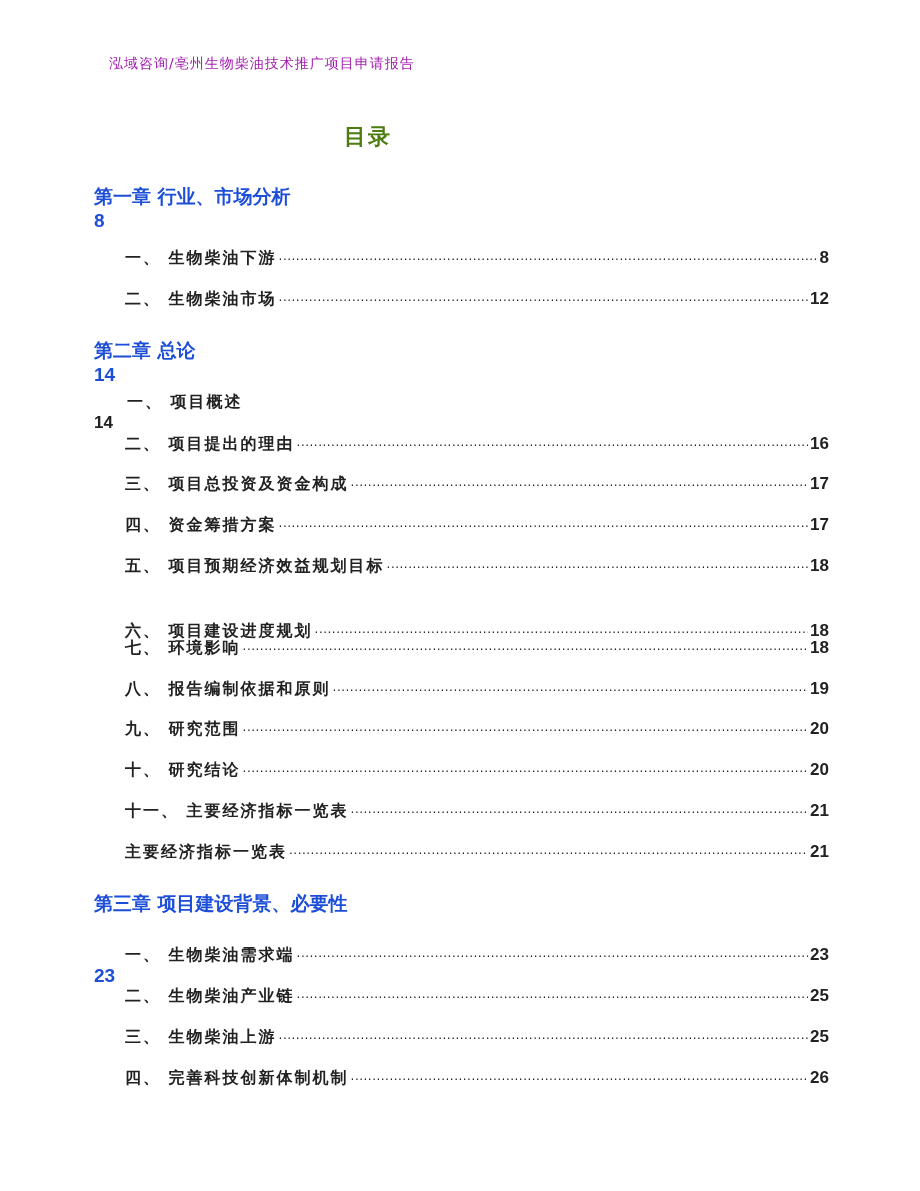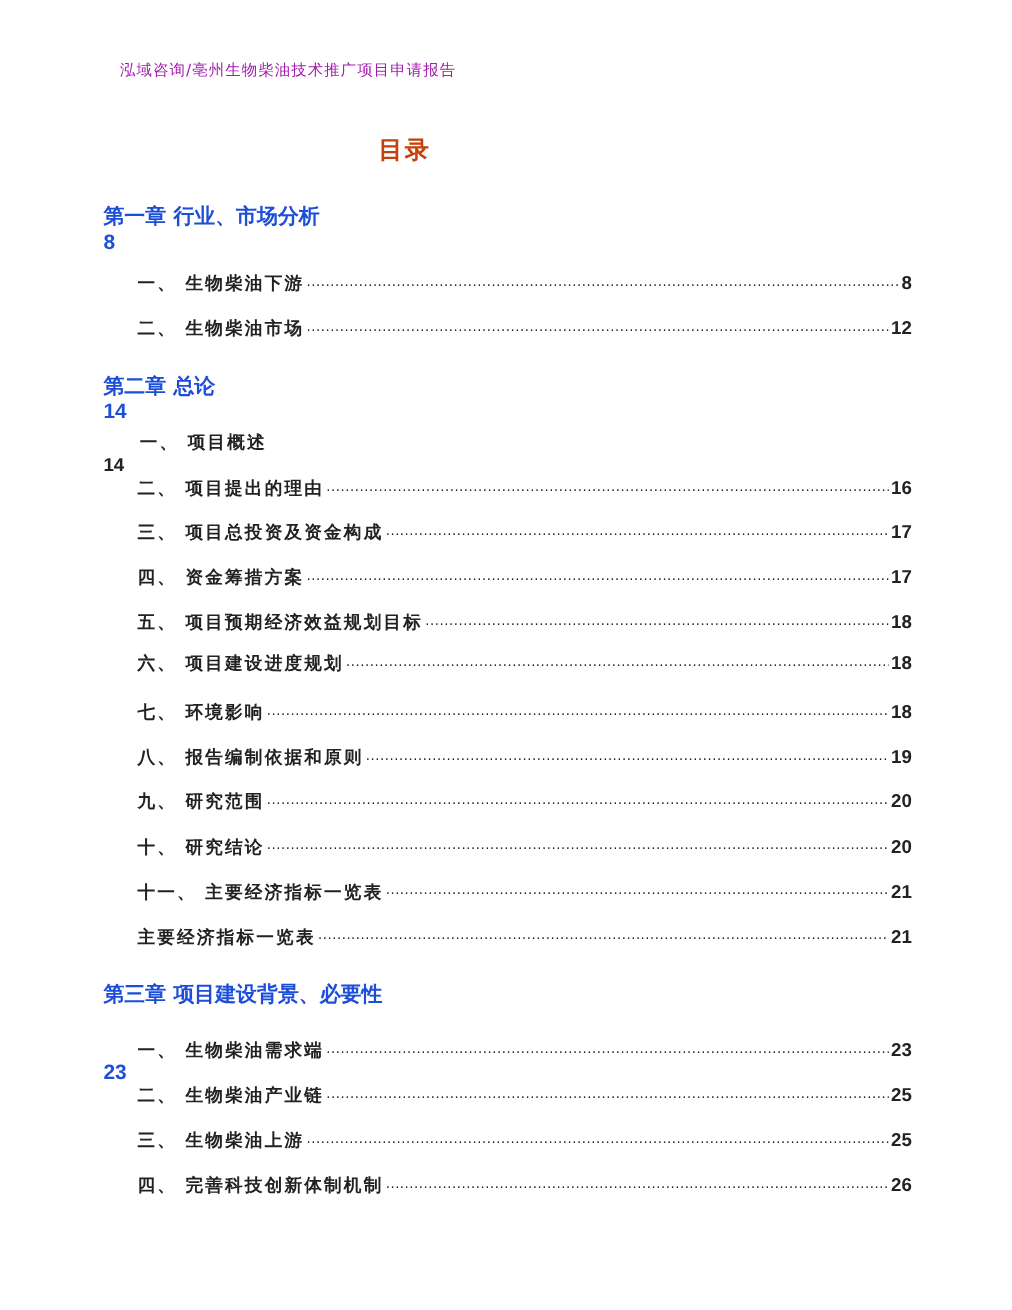--- a/index.html
+++ b/index.html
@@ -24,21 +24,21 @@
       color: #a21caf;
     }
     .toc-title {
       position: absolute;
       left: 0;
       width: 736px;
       top: 122px;
       text-align: center;
       font-size: 22px;
       font-weight: bold;
-      color: #c2410c;
+      color: #4d7c0f;
       letter-spacing: 2px;
     }
     .toc-list {
       position: absolute;
       left: 92px;
       top: 0;
       width: 737px;
     }
     .toc-entry {
       position: absolute;
@@ -150,21 +150,21 @@
     <div class="toc-entry section" style="top: 514px;">
       <span class="toc-text">四、 资金筹措方案</span>
       <span class="toc-leader"></span>
       <span class="toc-page">17</span>
     </div>
     <div class="toc-entry section" style="top: 555px;">
       <span class="toc-text">五、 项目预期经济效益规划目标</span>
       <span class="toc-leader"></span>
       <span class="toc-page">18</span>
     </div>
-    <div class="toc-entry section" style="top: 592px; justify-content: flex-end;">
+    <div class="toc-entry section" style="top: 620px; justify-content: flex-end;">
       <span class="toc-text">六、 项目建设进度规划</span>
       <span class="toc-leader"></span>
       <span class="toc-page">18</span>
     </div>
     <div class="toc-entry section" style="top: 637px;">
       <span class="toc-text">七、 环境影响</span>
       <span class="toc-leader"></span>
       <span class="toc-page">18</span>
     </div>
     <div class="toc-entry section" style="top: 678px;">

